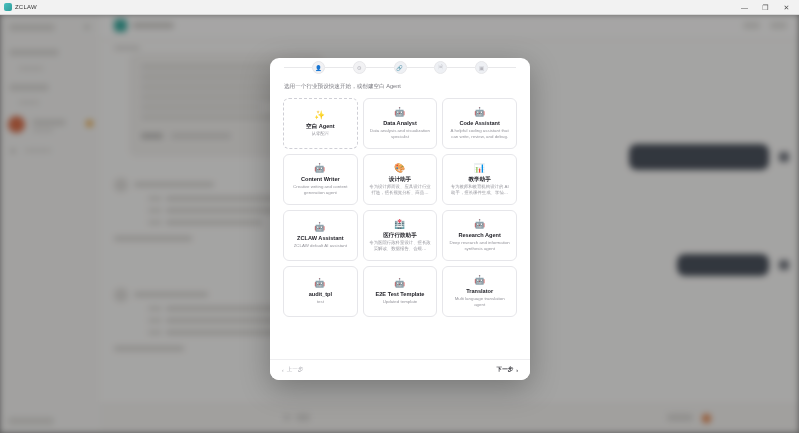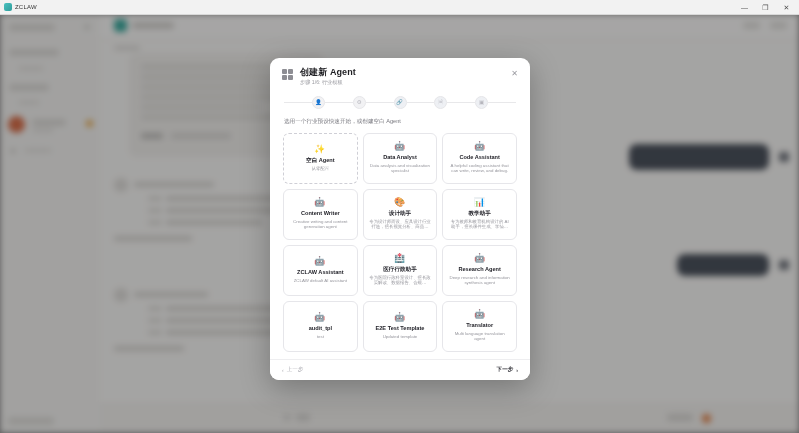--- a/index.html
+++ b/index.html
@@ -323,33 +323,20 @@
         <div class="pill" style="right:106px;top:9px;width:26px;"></div>
         <div class="orange"></div>
       </div>
     </div>
   </div>
 
   <div class="scrim"></div>
 
   <div class="modal">
 
-    <div class="modal-header">
-      <div class="header-icon">
-        <span></span>
-          <span></span>
-          <span></span>
-          <span></span>
-      </div>
-      <div class="header-text">
-        <div class="modal-title">创建新 Agent</div>
-        <div class="modal-sub">步骤 1/6: 行业模板</div>
-      </div>
-      <div class="close-btn">✕</div>
-    </div>
 
     <div class="stepper" id="stepper">
         <div class="step-line"></div>
         <div class="step-node">
           <span>👤</span>
         </div>
         <div class="step-line"></div>
         <div class="step-node">
           <span>⚙</span>
         </div>

